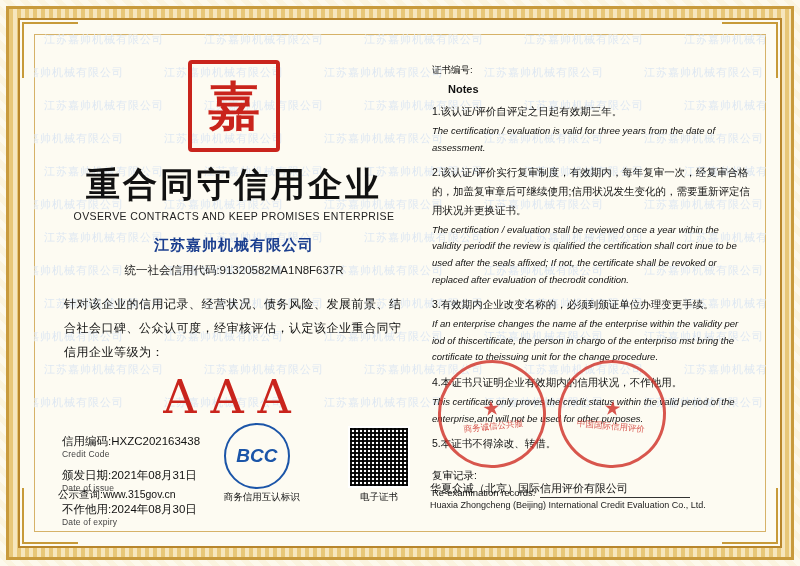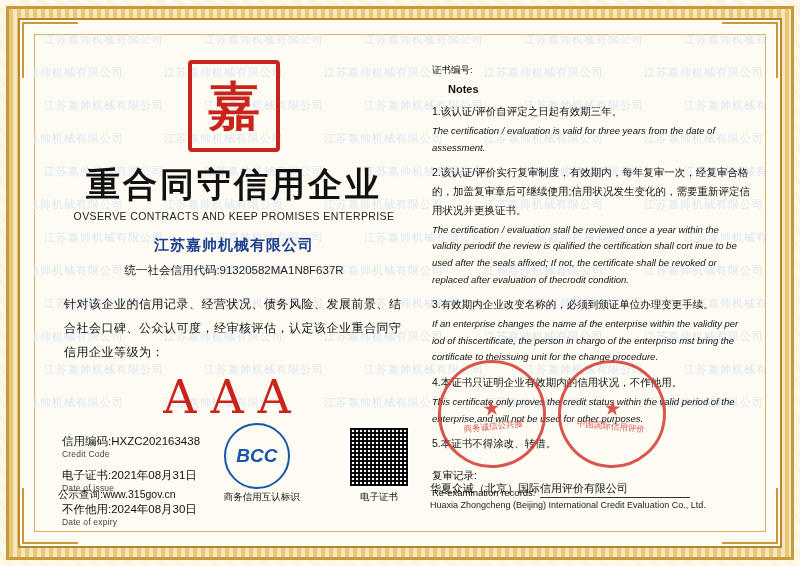--- a/index.html
+++ b/index.html
@@ -182,21 +182,21 @@
       <div class="credit-code">统一社会信用代码:91320582MA1N8F637R</div>
       <div class="para">针对该企业的信用记录、经营状况、债务风险、发展前景、结合社会口碑、公众认可度，经审核评估，认定该企业重合同守信用企业等级为：</div>
       <div class="grade">AAA</div>
 
       <div class="fields">
         <div class="row">
           <div class="lab-cn">信用编码:HXZC202163438</div>
           <div class="lab-en">Credit Code</div>
         </div>
         <div class="row">
-          <div class="lab-cn">电子证书:2021年08月31日</div>
+          <div class="lab-cn">颁发日期:2021年08月31日</div>
           <div class="lab-en">Date of issue</div>
         </div>
         <div class="row">
           <div class="lab-cn">不作他用:2024年08月30日</div>
           <div class="lab-en">Date of expiry</div>
         </div>
       </div>
 
       <div class="bottom-row">
         <div class="query">

